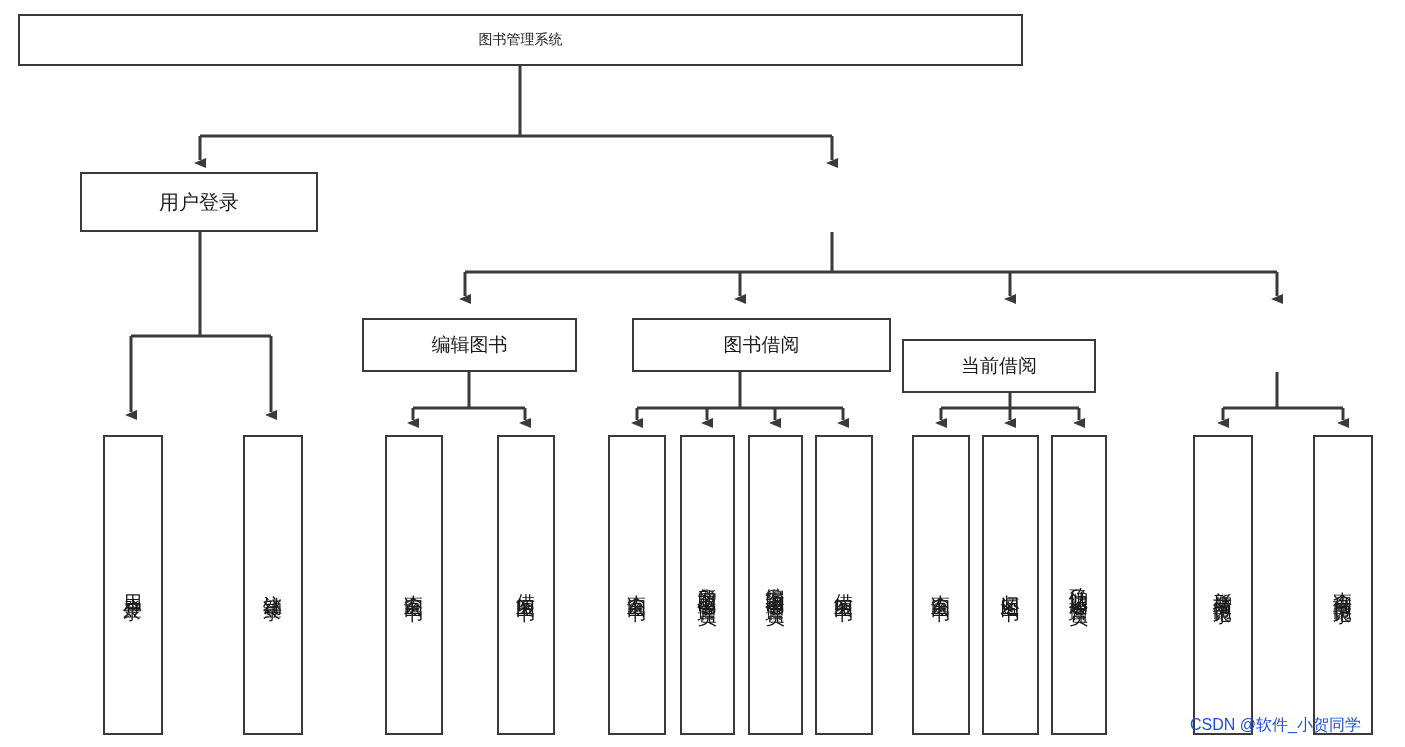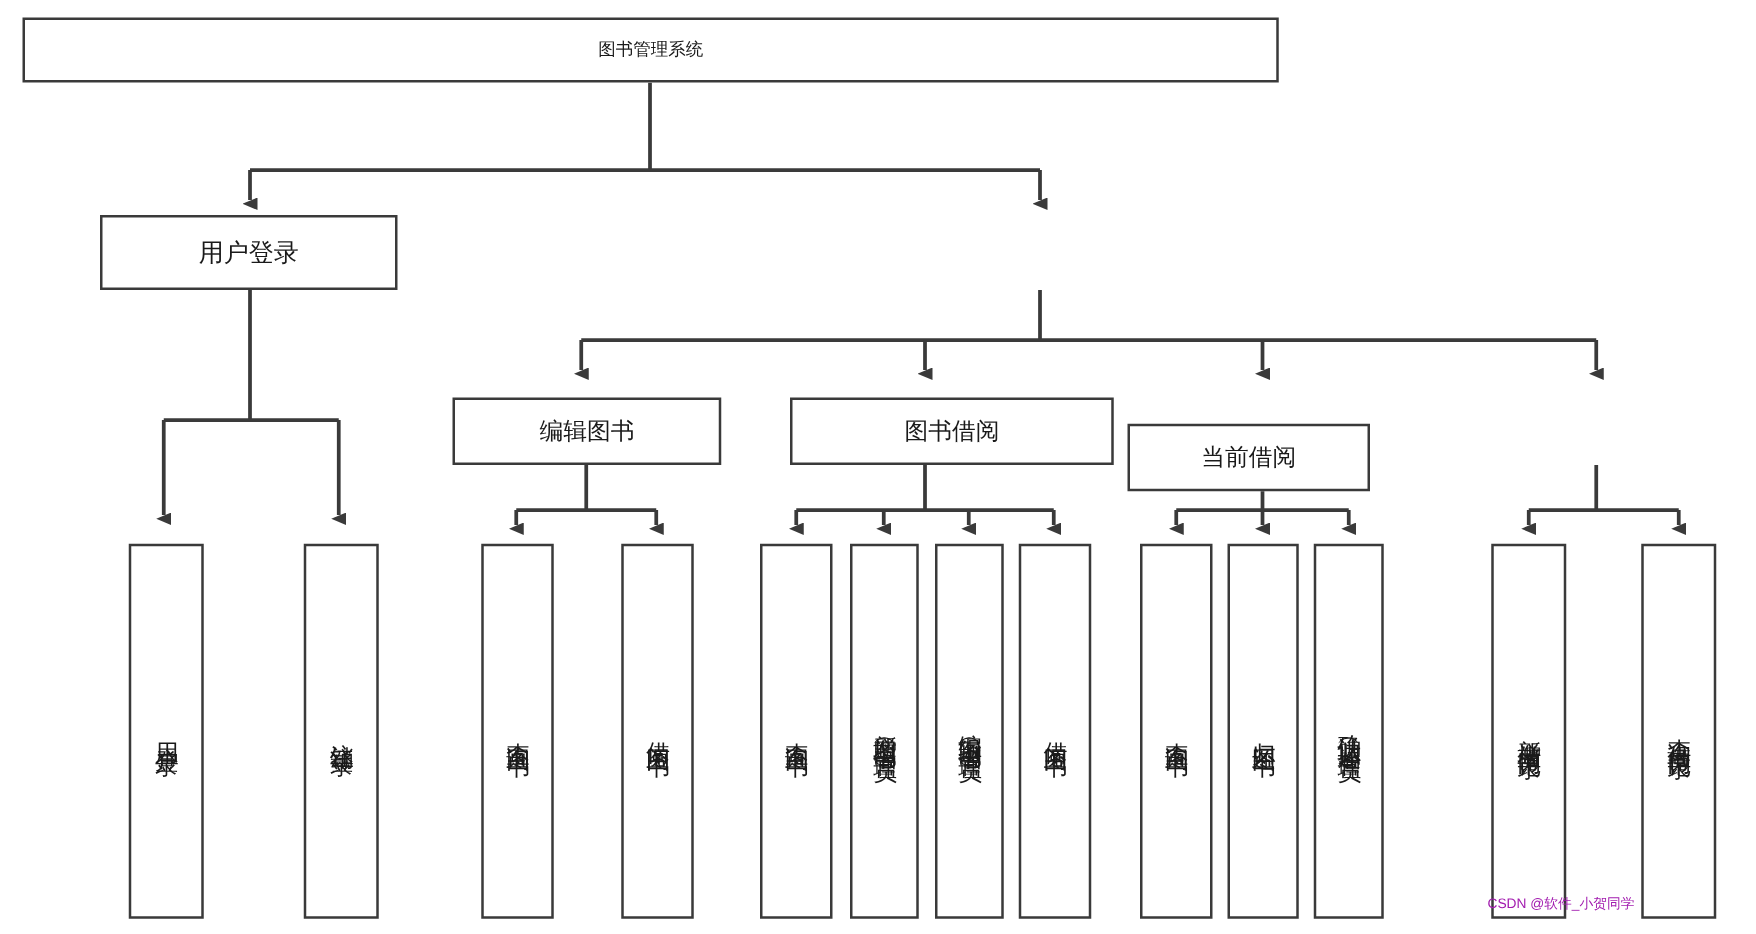--- a/index.html
+++ b/index.html
@@ -10,21 +10,21 @@
   .node{position:absolute;box-sizing:border-box;background:#ffffff;
         border:2px solid #3a3a3a;display:flex;align-items:center;justify-content:center;
         color:#1a1a1a;}
   .node.root{font-size:14px;text-align:right;}
   .node.lvl2{font-size:20px;}
   .node.lvl3{font-size:19px;}
   .node.leaf{font-size:19px;align-items:center;justify-content:center;}
   .node.leaf .vtext{writing-mode:vertical-rl;text-orientation:upright;
         letter-spacing:3px;line-height:1;white-space:nowrap;
         display:block;}
-  .watermark{position:absolute;font-size:11px;color:#a21caf;white-space:nowrap;text-align:right;}
+  .watermark{position:absolute;font-size:16px;color:#1d4ed8;white-space:nowrap;text-align:right;}
 </style>
 </head>
 <body>
 
 <div id="stage">
 
   <svg id="wires" viewBox="0 0 1405 747" xmlns="http://www.w3.org/2000/svg">
     <defs>
       <marker id="arw" markerWidth="10" markerHeight="12" refX="2" refY="6" orient="auto" markerUnits="userSpaceOnUse">
         <path d="M0,0 L10,0 L5,12 z" fill="#3a3a3a"></path>

